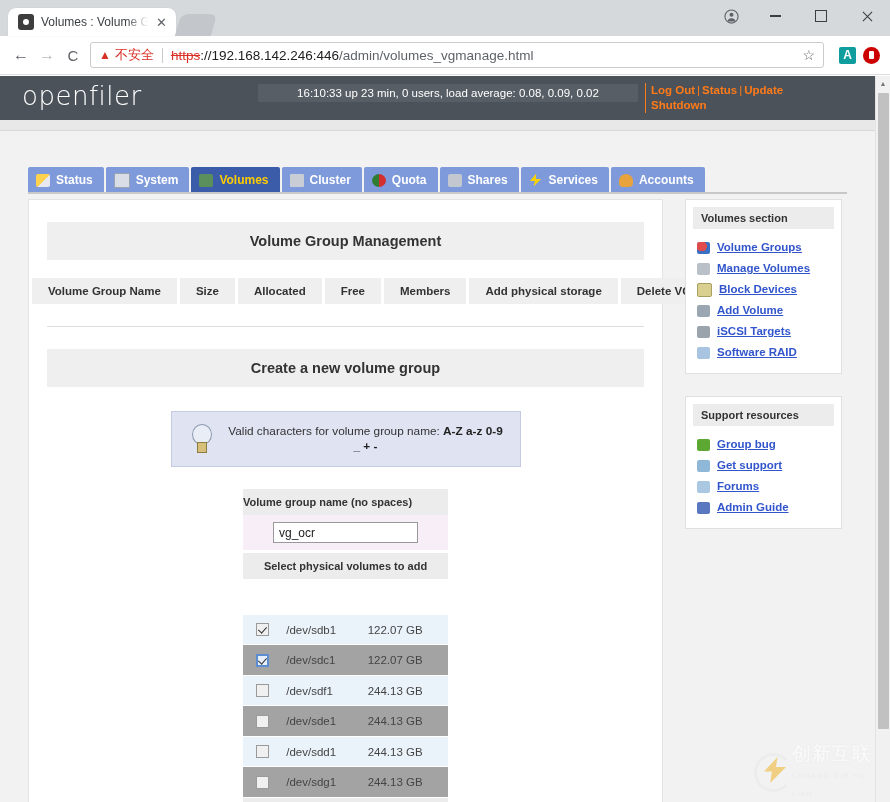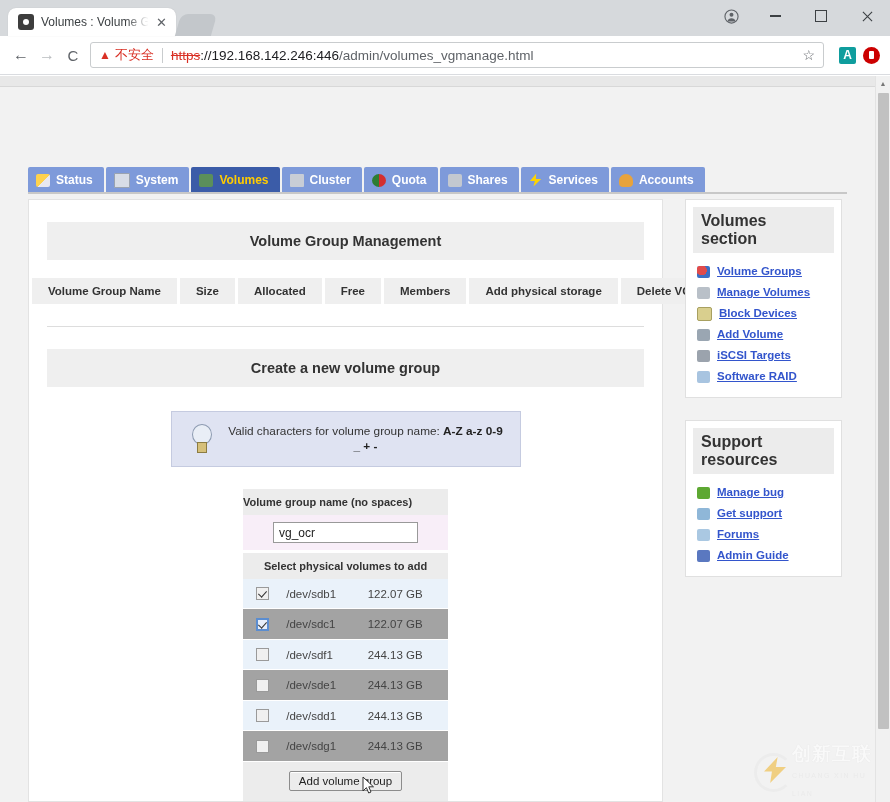--- a/index.html
+++ b/index.html
@@ -317,21 +317,21 @@
     background: #ffffff;
     border: 1px solid #e0e0e0;
     box-sizing: border-box;
     margin-bottom: 22px;
     padding-bottom: 10px;
   }
   .sbox-title {
     background: #ececec;
     margin: 7px 7px 8px 7px;
     padding: 5px 8px;
-    font-size: 16px;
+    font-size: 11px;
     font-weight: bold;
     color: #333333;
   }
   .slink {
     display: flex;
     align-items: center;
     padding: 1px 8px 1px 11px;
     font-size: 11.5px;
     font-weight: bold;
     color: #3355cc;
@@ -460,20 +460,21 @@
     font-weight: bold;
     color: #333333;
     padding: 7px 0;
     margin-top: 3px;
   }
   .pv-table {
     width: 205px;
     border-collapse: collapse;
     font-size: 11.5px;
     color: #444444;
+    margin-top: 36px;
   }
   .pv-table td {
     padding: 8px 0;
     border-bottom: 1px solid #ffffff;
   }
   .pv-row.odd td  { background: #eaf2fa; }
   .pv-row.even td { background: #a3a3a3; }
   .pv-cb   { width: 42px; text-align: center; }
   .pv-name { width: 78px; text-align: left; padding-left: 4px !important; }
   .pv-size { width: 85px; text-align: left; padding-left: 6px !important; }
@@ -647,20 +648,28 @@
 
     <div class="ext-a">A</div>
     <div class="ext-o">
         <i></i>
       </div>
   </div>
 
   <div class="viewport">
     <div class="page">
 
+      <div class="of-header">
+        <div class="of-logo">openfiler</div>
+        <div class="of-status">16:10:33 up 23 min, 0 users, load average: 0.08, 0.09, 0.02</div>
+        <div class="of-links">
+          <a href="#">Log Out</a><span class="sep">|</span><a href="#">Status</a><span class="sep">|</span><a href="#">Update</a><br>
+          <a href="#">Shutdown</a>
+        </div>
+      </div>
       <div class="of-subbar"></div>
 
       <div class="navtabs">
         <div class="ntab">
           <span class="ico ico-status"></span>
           <span>Status</span>
         </div>
         <div class="ntab">
           <span class="ico ico-system"></span>
           <span>System</span>
@@ -806,21 +815,21 @@
           <a class="slink" href="#">
             <span class="sico sico-raid"></span>
             <span class="txt">Software RAID</span>
           </a>
         </div>
 
         <div class="sbox">
           <div class="sbox-title">Support resources</div>
           <a class="slink" href="#">
             <span class="sico sico-bug"></span>
-            <span class="txt">Manage bug</span>
+            <span class="txt">Group bug</span>
           </a>
           <a class="slink" href="#">
             <span class="sico sico-support"></span>
             <span class="txt">Get support</span>
           </a>
           <a class="slink" href="#">
             <span class="sico sico-forums"></span>
             <span class="txt">Forums</span>
           </a>
           <a class="slink" href="#">

